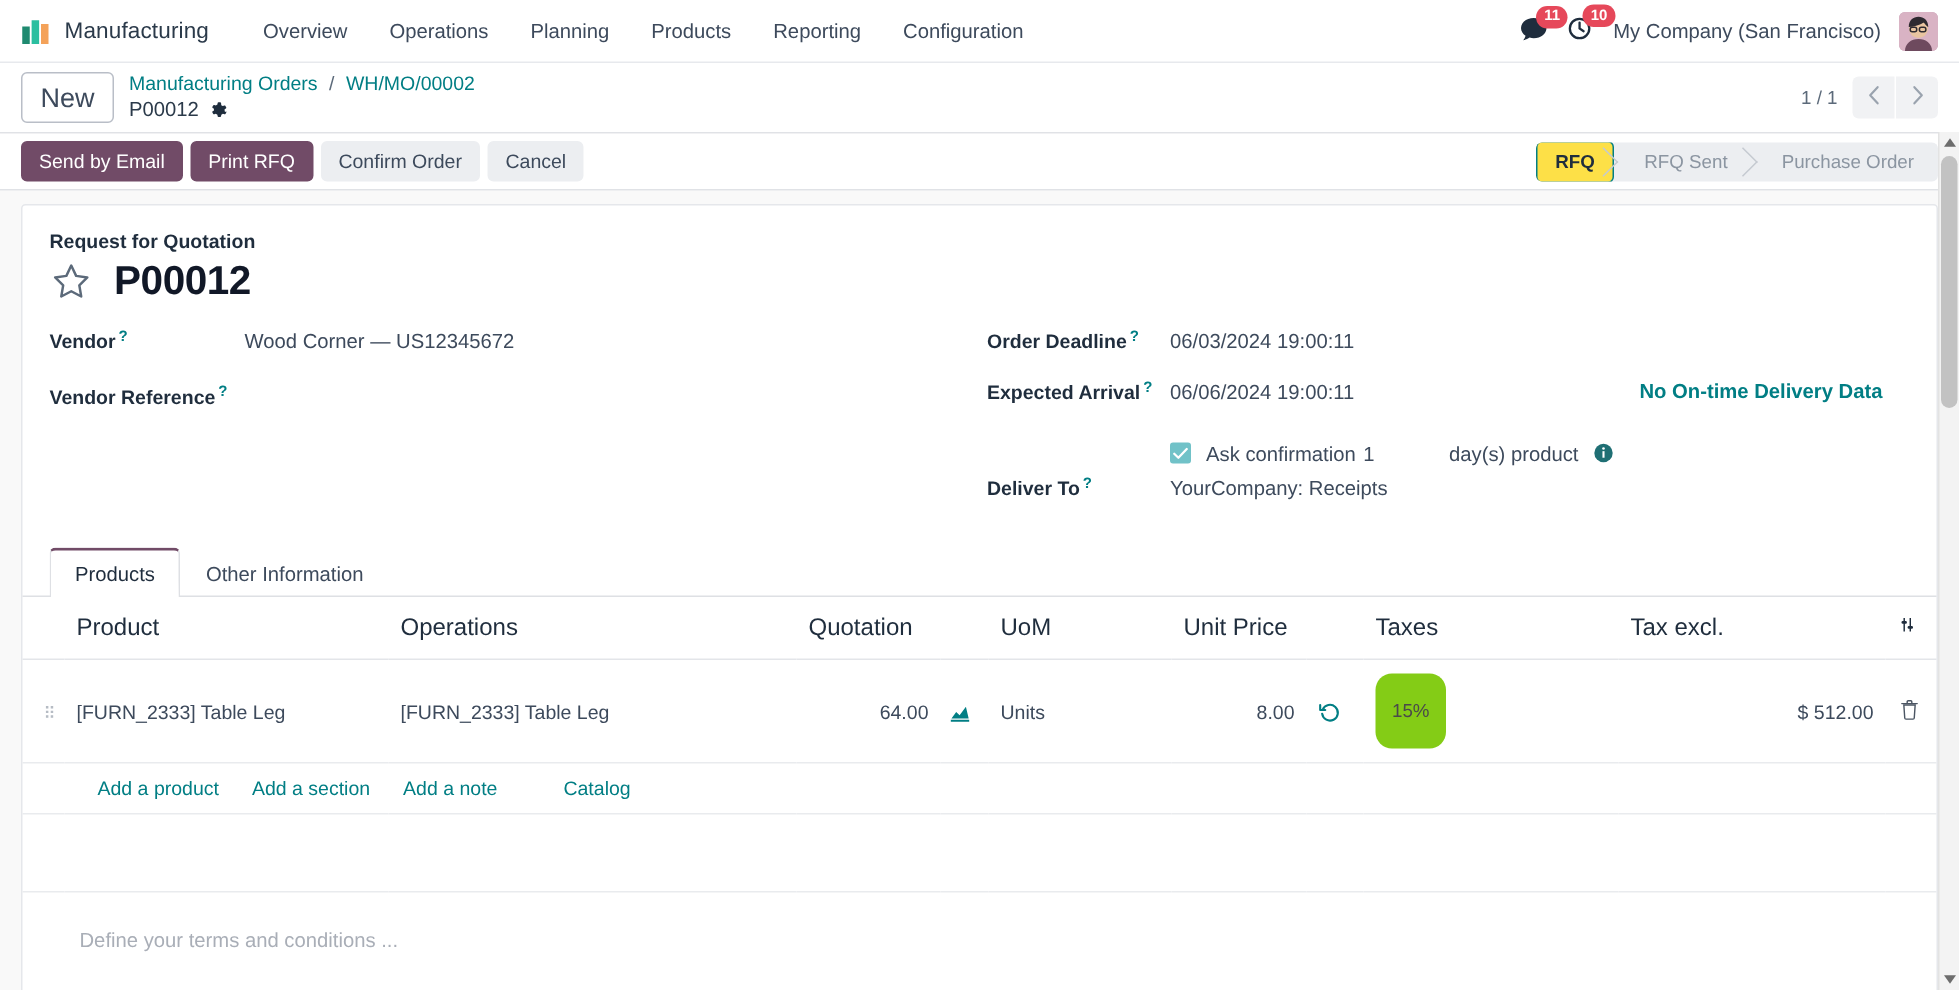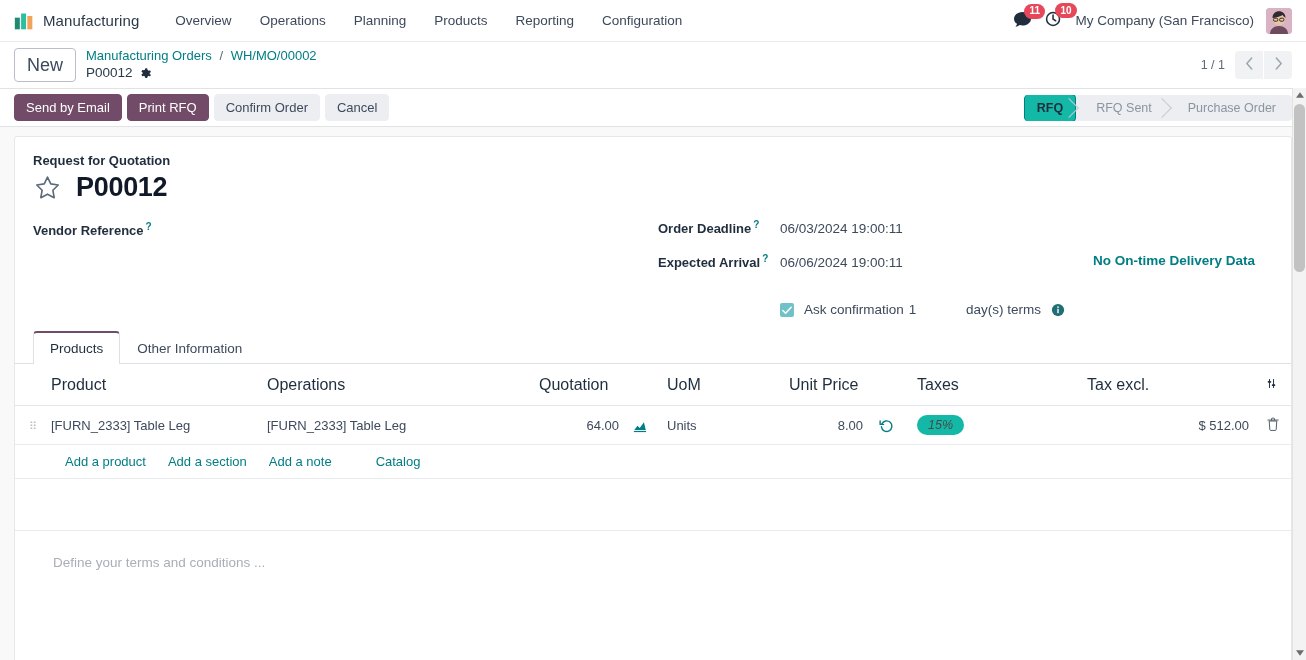--- a/index.html
+++ b/index.html
@@ -202,21 +202,21 @@
     position: absolute;
     right: -1px; top: 50%;
     width: 13px; height: 13px;
     border-top: 1px solid #c5cad1;
     border-right: 1px solid #c5cad1;
     transform: translateY(-50%) rotate(45deg);
     background: transparent;
     z-index: 2;
   }
   .status-step.active {
-    background: #14b8a6;
+    background: #fde047;
     color: #1f2d3d;
     font-weight: 700;
     border: 1px solid #017e84;
     border-radius: 4px;
     padding: 0 12px;
     margin: -1px 0;
   }
 
   .sheet-scroll {
     position: absolute;
@@ -284,21 +284,21 @@
   .right-note {
     color: #017e84;
     font-size: 13.5px;
     font-weight: 700;
     position: absolute;
     right: 18px;
   }
   .rrow-rel { position: relative; width: 100%; display: flex; align-items: baseline; }
 
   .checkline {
-    display: flex; align-items: flex-end;
+    display: flex; align-items: center;
     min-height: 30px;
     position: relative;
   }
   .cb {
     width: 14px; height: 14px;
     background: #71c2c8;
     border-radius: 2px;
     display: inline-flex;
     align-items: center; justify-content: center;
     margin-right: 10px;
@@ -379,28 +379,27 @@
   th.c-trash { padding-right: 12px !important; }
   .handle {
     color: #b6bcc4;
     cursor: grab;
     letter-spacing: 1px;
     font-size: 11px;
     line-height: 6px;
     display: inline-block;
   }
   .tax-pill {
-    background: #14b8a6;
+    background: #84cc16;
     color: #4a4a4a;
     border-radius: 11px;
-    padding: 3px 11px;
+    padding: 18px 11px;
     font-size: 12.5px;
     display: inline-block;
     cursor: pointer;
-    font-style: italic;
   }
   .icon-teal { color: #017e84; cursor: pointer; display: inline-flex; vertical-align: middle; }
   .trash-btn { color: #6b7280; cursor: pointer; display: inline-flex; }
   .addrow td { border-bottom: 1px solid #e9ebee; padding: 10px 8px 10px 0; }
   .addlinks { display: flex; align-items: center; gap: 0; padding-left: 42px; }
   .addlink {
     color: #017e84;
     font-size: 13px;
     cursor: pointer;
     margin-right: 22px;
@@ -599,20 +598,26 @@
           </svg>
         </span>
         <span class="doc-title">P00012</span>
       </div>
 
       <div class="fields">
 
         <div class="lcol">
           <div class="frow">
             <span class="flabel">
+              <span>Vendor</span><span class="fq">?</span>
+            </span>
+            <span class="fval">Wood Corner — US12345672</span>
+          </div>
+          <div class="frow">
+            <span class="flabel">
               <span>Vendor Reference</span><span class="fq">?</span>
             </span>
             <span class="fval empty"></span>
           </div>
         </div>
 
         <div class="rcol">
           <div class="frow">
             <span class="flabel">
               <span>Order Deadline</span><span class="fq">?</span>
@@ -631,29 +636,35 @@
           <div class="checkline">
             <span class="flabel" style="width:122px"></span>
             <span class="cb">
               <svg width="10" height="9" viewBox="0 0 12 10">
                   <path d="M1 5l3.3 3.2L11 1.2" fill="none" stroke="#fff" stroke-width="1.8" stroke-linecap="round" stroke-linejoin="round"></path>
                 </svg>
             </span>
             <span class="check-text">Ask confirmation</span>
             <span class="check-text" style="margin-left:5px">1</span>
             <span class="daysbefore">
-              <span>day(s) terms</span>
+              <span>day(s) product</span>
               <span class="info-icon">
                 <svg width="14" height="14" viewBox="0 0 16 16">
                   <circle cx="8" cy="8" r="7" fill="#1f6f74"></circle>
                   <rect x="7.2" y="6.6" width="1.6" height="5" fill="#fff"></rect>
                   <circle cx="8" cy="4.6" r="1" fill="#fff"></circle>
                 </svg>
               </span>
             </span>
+          </div>
+          <div class="frow">
+            <span class="flabel">
+              <span>Deliver To</span><span class="fq">?</span>
+            </span>
+            <span class="fval">YourCompany: Receipts</span>
           </div>
         </div>
       </div>
 
       <div class="notebook">
         <div class="tabs">
           <div class="tab active">Products</div>
           <div class="tab">Other Information</div>
         </div>
 

